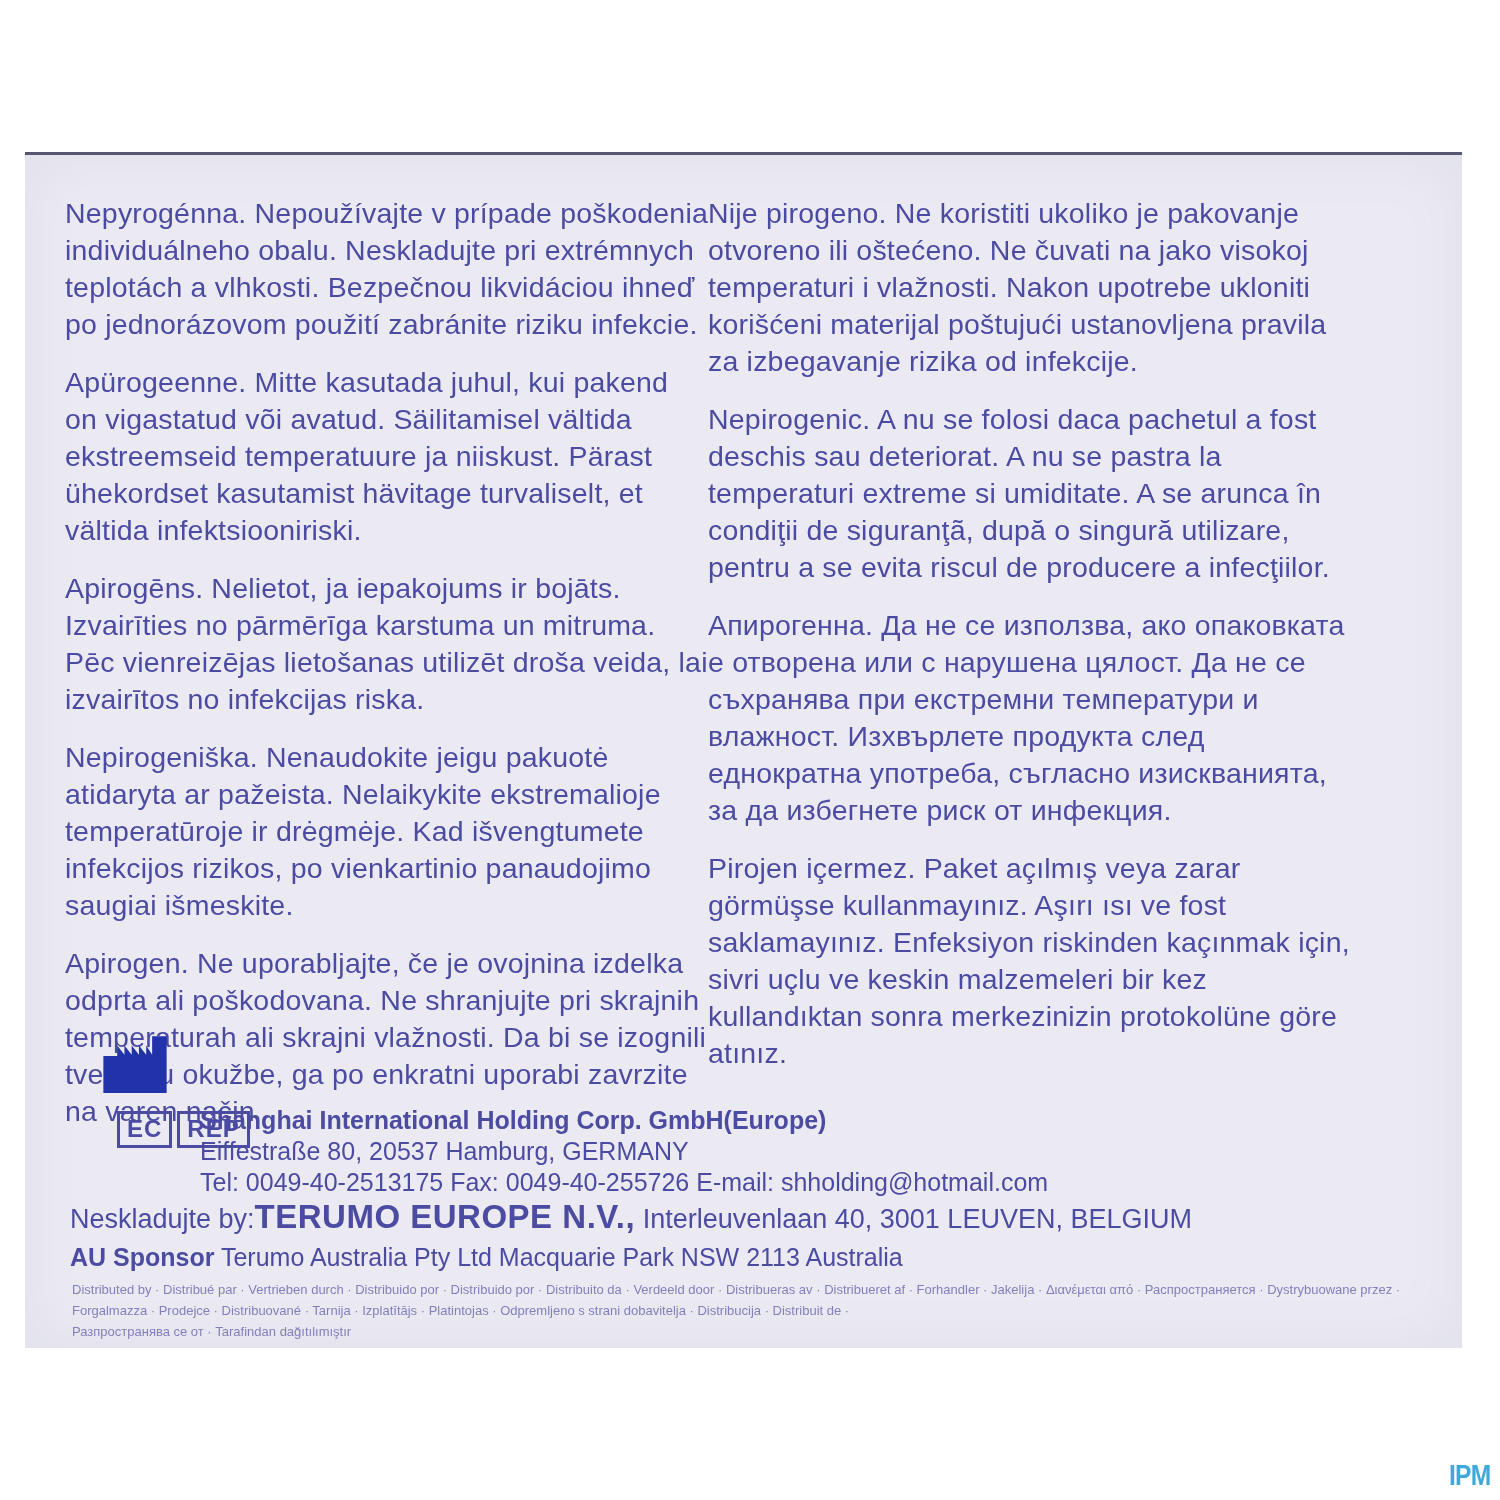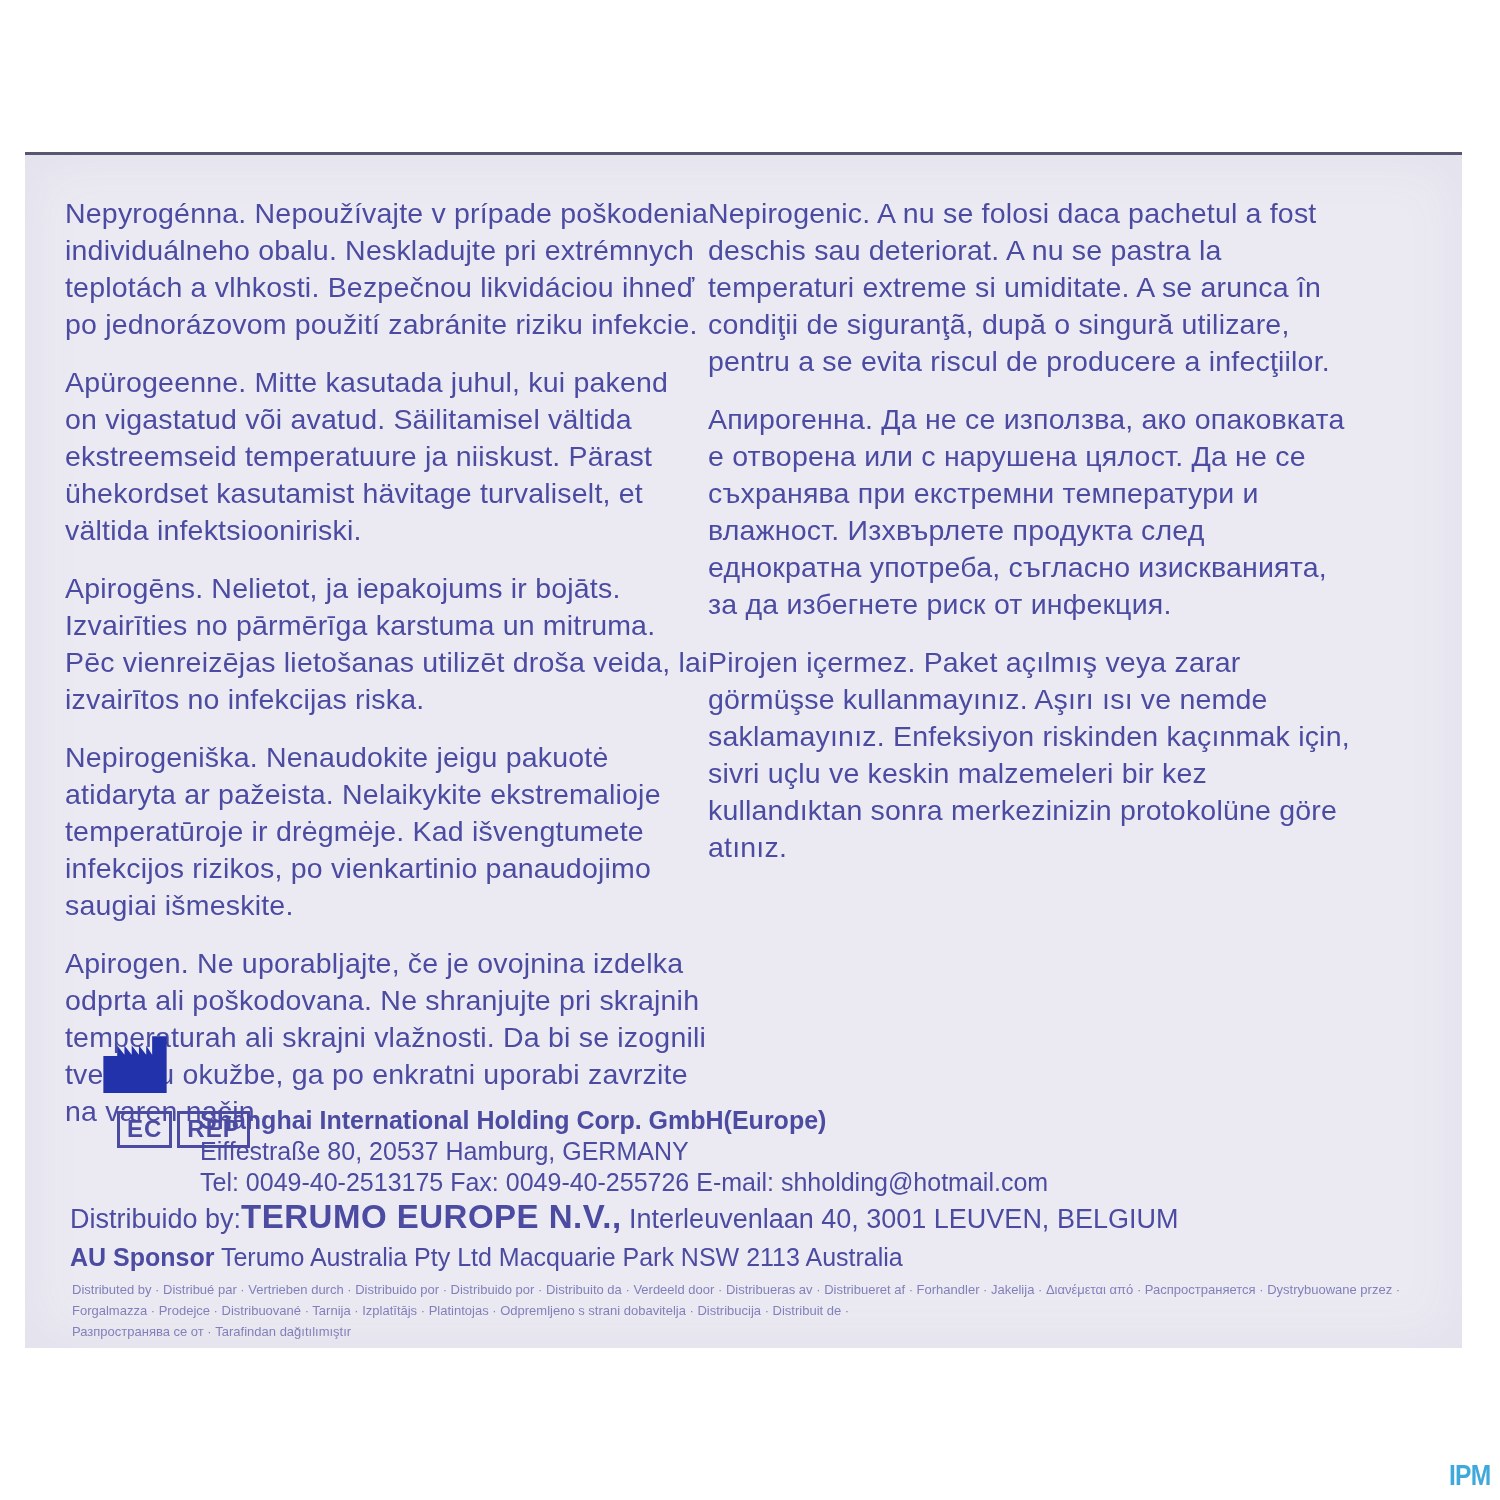--- a/index.html
+++ b/index.html
@@ -66,23 +66,24 @@
 
   <div class="cols">
     <div class="col">
       <p>Nepyrogénna. Nepoužívajte v prípade poškodenia individuálneho obalu. Neskladujte pri extrémnych teplotách a vlhkosti. Bezpečnou likvidáciou ihneď po jednorázovom použití zabránite riziku infekcie.</p>
       <p>Apürogeenne. Mitte kasutada juhul, kui pakend on vigastatud või avatud. Säilitamisel vältida ekstreemseid temperatuure ja niiskust. Pärast ühekordset kasutamist hävitage turvaliselt, et vältida infektsiooniriski.</p>
       <p>Apirogēns. Nelietot, ja iepakojums ir bojāts. Izvairīties no pārmērīga karstuma un mitruma. Pēc vienreizējas lietošanas utilizēt droša veida, lai izvairītos no infekcijas riska.</p>
       <p>Nepirogeniška. Nenaudokite jeigu pakuotė atidaryta ar pažeista. Nelaikykite ekstremalioje temperatūroje ir drėgmėje. Kad išvengtumete infekcijos rizikos, po vienkartinio panaudojimo saugiai išmeskite.</p>
       <p>Apirogen. Ne uporabljajte, če je ovojnina izdelka odprta ali poškodovana. Ne shranjujte pri skrajnih temperaturah ali skrajni vlažnosti. Da bi se izognili tveganju okužbe, ga po enkratni uporabi zavrzite na varen način</p>
     </div>
     <div class="col">
+      <p>Nije pirogeno. Ne koristiti ukoliko je pakovanje otvoreno ili oštećeno. Ne čuvati na jako visokoj temperaturi i vlažnosti. Nakon upotrebe ukloniti korišćeni materijal poštujući ustanovljena pravila za izbegavanje rizika od infekcije.</p>
       <p>Nepirogenic. A nu se folosi daca pachetul a fost deschis sau deteriorat. A nu se pastra la temperaturi extreme si umiditate. A se arunca în condiţii de siguranţã, după o singură utilizare, pentru a se evita riscul de producere a infecţiilor.</p>
       <p>Апирогенна. Да не се използва, ако опаковката е отворена или с нарушена цялост. Да не се съхранява при екстремни температури и влажност. Изхвърлете продукта след еднократна употреба, съгласно изискванията, за да избегнете риск от инфекция.</p>
-      <p>Pirojen içermez. Paket açılmış veya zarar görmüşse kullanmayınız. Aşırı ısı ve nemde saklamayınız. Enfeksiyon riskinden kaçınmak için, sivri uçlu ve keskin malzemeleri bir kez kullandıktan sonra merkezinizin protokolüne göre atınız.</p>
+      <p>Pirojen içermez. Paket açılmış veya zarar görmüşse kullanmayınız. Aşırı ısı ve fost saklamayınız. Enfeksiyon riskinden kaçınmak için, sivri uçlu ve keskin malzemeleri bir kez kullandıktan sonra merkezinizin protokolüne göre atınız.</p>
     </div>
   </div>
 
   <div class="mfr-section">
 
     <div class="mfr-row">
       <div class="icon-cell">
         <svg class="factory-icon" width="80" height="58" viewBox="0 0 60 44">
           <polygon fill="#2232aa" points="6,16 6,44 54,44 54,1 43,1 43,15 38.5,8 38.5,15 33,8 33,15 27.5,8 27.5,15 22,8 22,15 16.5,8 16.5,16"></polygon>
         </svg>
@@ -99,21 +100,21 @@
       <div class="mfr-text">
         <div class="bold">Shanghai International Holding Corp. GmbH(Europe)</div>
         <div>Eiffestraße 80, 20537 Hamburg, GERMANY</div>
         <div>Tel: 0049-40-2513175   Fax: 0049-40-255726   E-mail: shholding@hotmail.com</div>
       </div>
     </div>
 
   </div>
 
   <div class="dist-line">
-    <span>Distribuido by:</span><span class="big">TERUMO EUROPE N.V.,</span><span> Interleuvenlaan 40, 3001 LEUVEN, BELGIUM</span>
+    <span>Neskladujte by:</span><span class="big">TERUMO EUROPE N.V.,</span><span> Interleuvenlaan 40, 3001 LEUVEN, BELGIUM</span>
   </div>
 
   <div class="au-line">
     <span class="bold">AU Sponsor</span><span>  Terumo Australia Pty Ltd Macquarie Park NSW 2113 Australia</span>
   </div>
 
   <div class="fine-print">
     <span>Distributed by · Distribué par · Vertrieben durch · Distribuido por · Distribuido por · Distribuito da · Verdeeld door · Distribueras av · Distribueret af · Forhandler · Jakelija · Διανέμεται από ·</span>
     <span>Распространяется · Dystrybuowane przez · Forgalmazza · Prodejce · Distribuované · Tarnija · Izplatītājs · Platintojas · Odpremljeno s strani dobavitelja · Distribucija · Distribuit de ·</span>
     <br>

